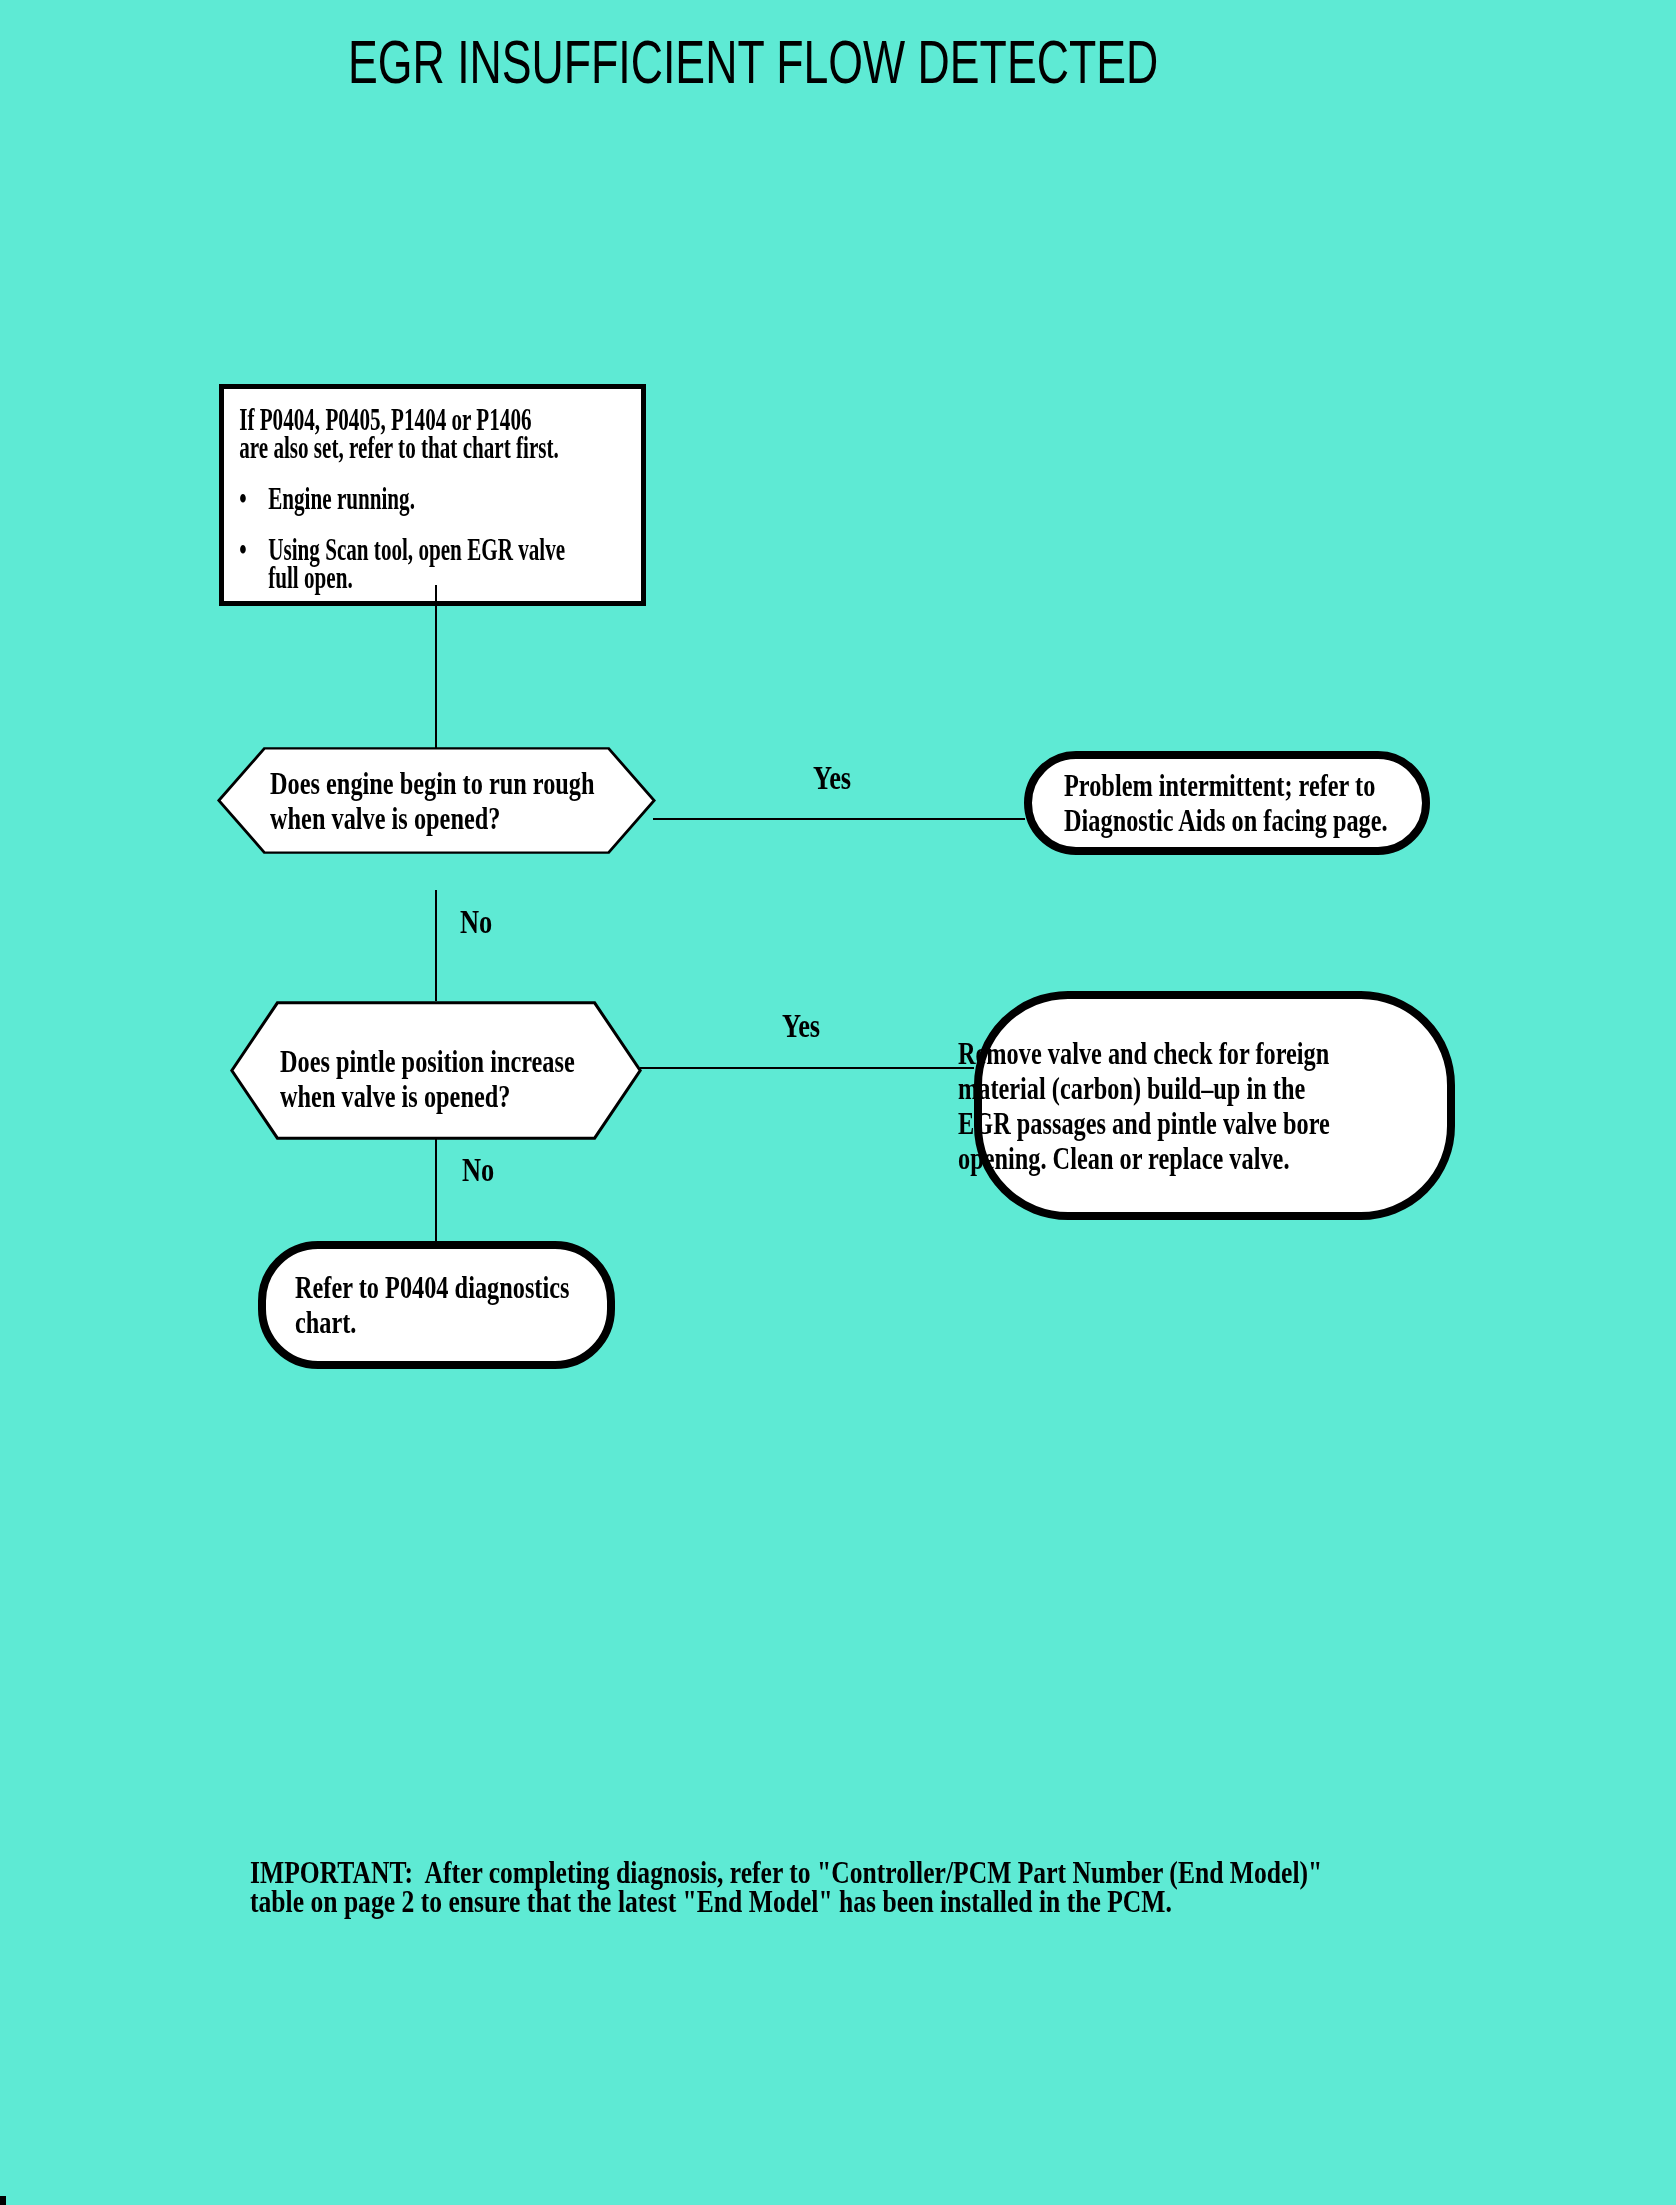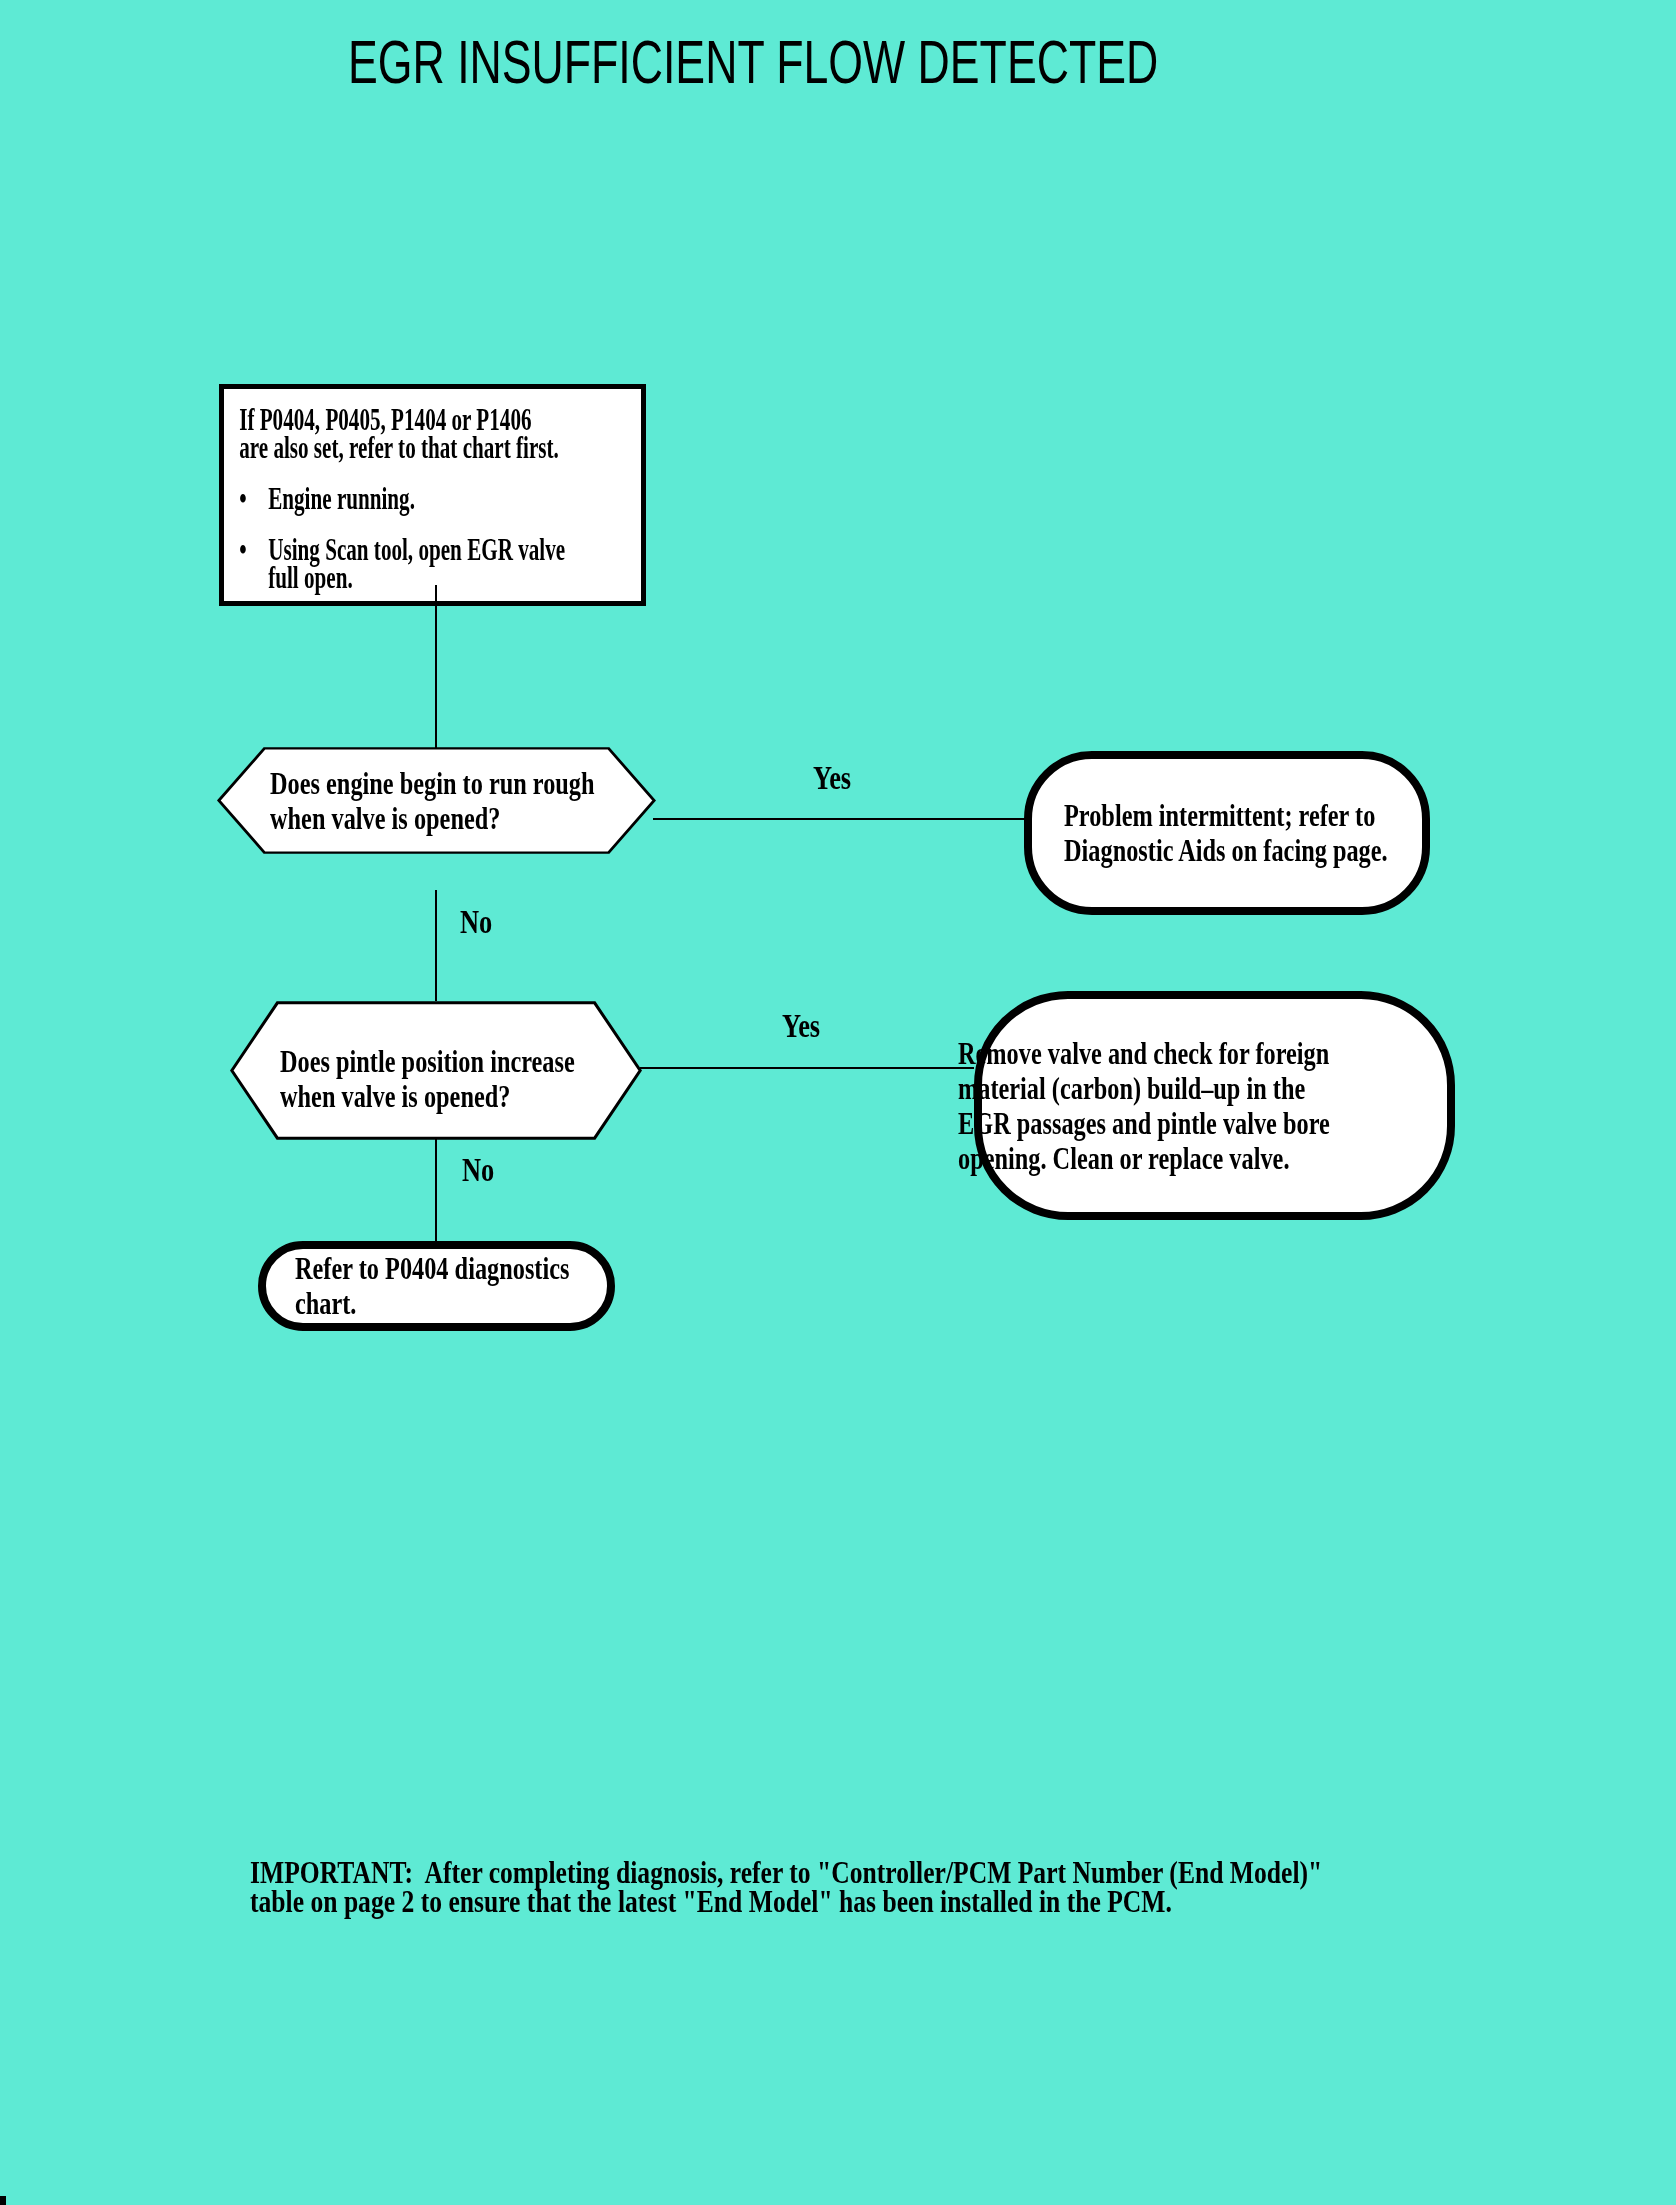--- a/index.html
+++ b/index.html
@@ -108,21 +108,21 @@
       <div class="inner">
         <div class="line">Does engine begin to run rough</div>
         <div class="line">when valve is opened?</div>
       </div>
     </div>
   </div>
 
   <div class="abs yn" style="left:813px; top:760px;">Yes</div>
   <div class="abs hline" style="left:653px; top:818px; width:372px;"></div>
 
-  <div class="abs stadium" style="left:1024px; top:751px; width:406px; height:164px; border-radius:68px; padding-left:32px;">
+  <div class="abs stadium" style="left:1024px; top:751px; width:406px; height:104px; border-radius:68px; padding-left:32px;">
     <div class="inner">
       <div class="line">Problem intermittent; refer to</div>
       <div class="line">Diagnostic Aids on facing page.</div>
     </div>
   </div>
 
   <div class="abs vline" style="left:435px; top:890px; height:111px;"></div>
   <div class="abs yn" style="left:460px; top:904px;">No</div>
 
   <div class="abs hex-wrap" style="left:230px; top:1001px; width:412px; height:139px;">
@@ -145,21 +145,21 @@
       <div class="line">Remove valve and check for foreign</div>
       <div class="line">material (carbon) build–up in the</div>
       <div class="line">EGR passages and pintle valve bore</div>
       <div class="line">opening. Clean or replace valve.</div>
     </div>
   </div>
 
   <div class="abs vline" style="left:435px; top:1139px; height:103px;"></div>
   <div class="abs yn" style="left:462px; top:1152px;">No</div>
 
-  <div class="abs stadium" style="left:258px; top:1241px; width:357px; height:90px; border-radius:60px; padding-left:29px;">
+  <div class="abs stadium" style="left:258px; top:1241px; width:357px; height:128px; border-radius:60px; padding-left:29px;">
     <div class="inner">
       <div class="line">Refer to P0404 diagnostics</div>
       <div class="line">chart.</div>
     </div>
   </div>
 
   <div class="abs footer" style="left:250px; top:1858px;">
     <div class="line">IMPORTANT:  After completing diagnosis, refer to "Controller/PCM Part Number (End Model)"</div>
     <div class="line">table on page 2 to ensure that the latest "End Model" has been installed in the PCM.</div>
   </div>

